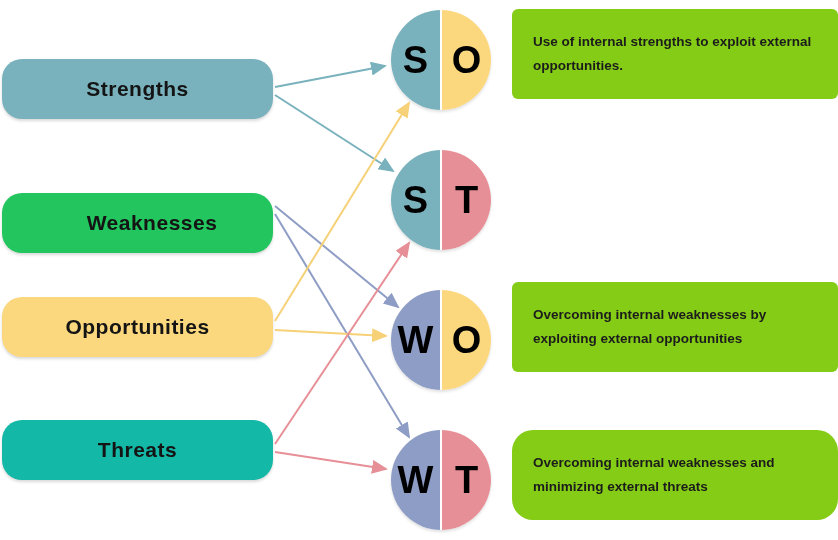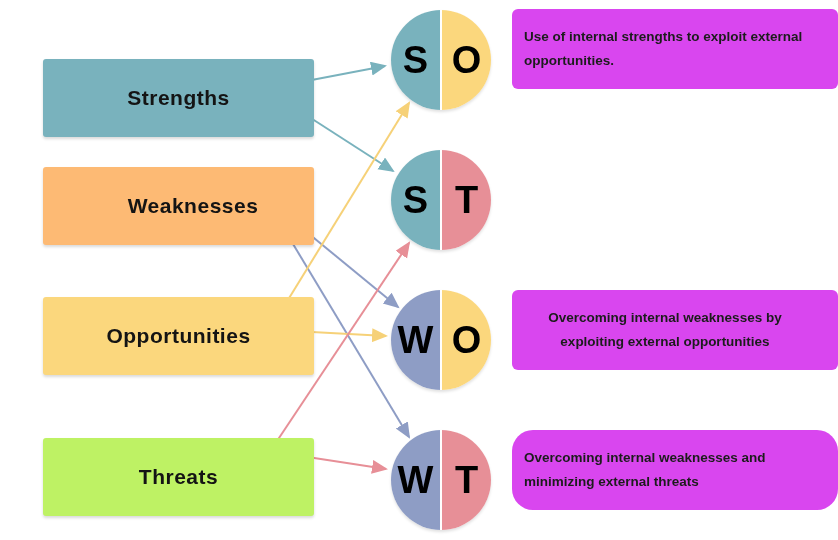--- a/index.html
+++ b/index.html
@@ -24,32 +24,31 @@
   .arrow-teal   { stroke: #79b2bd; marker-end: url(#ah-teal); }
   .arrow-slate  { stroke: #8e9dc5; marker-end: url(#ah-slate); }
   .arrow-yellow { stroke: #f6d178; marker-end: url(#ah-yellow); }
   .arrow-pink   { stroke: #e78f97; marker-end: url(#ah-pink); }
 
   
   .cat {
     position: absolute;
     left: 2px;
     width: 271px;
-    height: 78px;
-    border-radius: 3px;
+    height: 60px;
+    border-radius: 20px;
     display: flex;
     align-items: center;
     justify-content: center;
     box-shadow: 0 2px 3px rgba(0,0,0,0.15);
-    margin-left: 41px;
   }
   .cat-strengths     { top: 59px;  background: #79b2bd; }
-  .cat-weaknesses    { top: 167px; background: #fdba74; padding-left: 29px; }
+  .cat-weaknesses    { top: 193px; background: #22c55e; padding-left: 29px; }
   .cat-opportunities { top: 297px; background: #fbd77d; }
-  .cat-threats       { top: 438px; background: #bef264; text-align: right; }
+  .cat-threats       { top: 420px; background: #14b8a6; text-align: right; }
   .cat-label {
     font-size: 21px;
     font-weight: bold;
     color: #141414;
     letter-spacing: 0.5px;
   }
 
   
   .circle {
     position: absolute;
@@ -81,30 +80,30 @@
     font-size: 38px;
     font-weight: bold;
     color: #000000;
   }
 
   
   .desc {
     position: absolute;
     left: 512px;
     right: 0;
-    height: 80px;
-    background: #d946ef;
+    height: 90px;
+    background: #84cc16;
     border-radius: 6px;
     display: flex;
     align-items: center;
-    padding: 0 16px 0 12px;
+    padding: 0 16px 0 21px;
   }
   .desc-so { top: 9px; }
   .desc-st { top: 150px; }
-  .desc-wo { top: 290px; text-align: center; }
+  .desc-wo { top: 282px; }
   .desc-wt { top: 430px; border-radius: 21px; }
   .desc-text {
     font-size: 13.5px;
     font-weight: bold;
     color: #1c1c1c;
     line-height: 1.75;
     max-width: 282px;
   }
 </style>
 </head>

